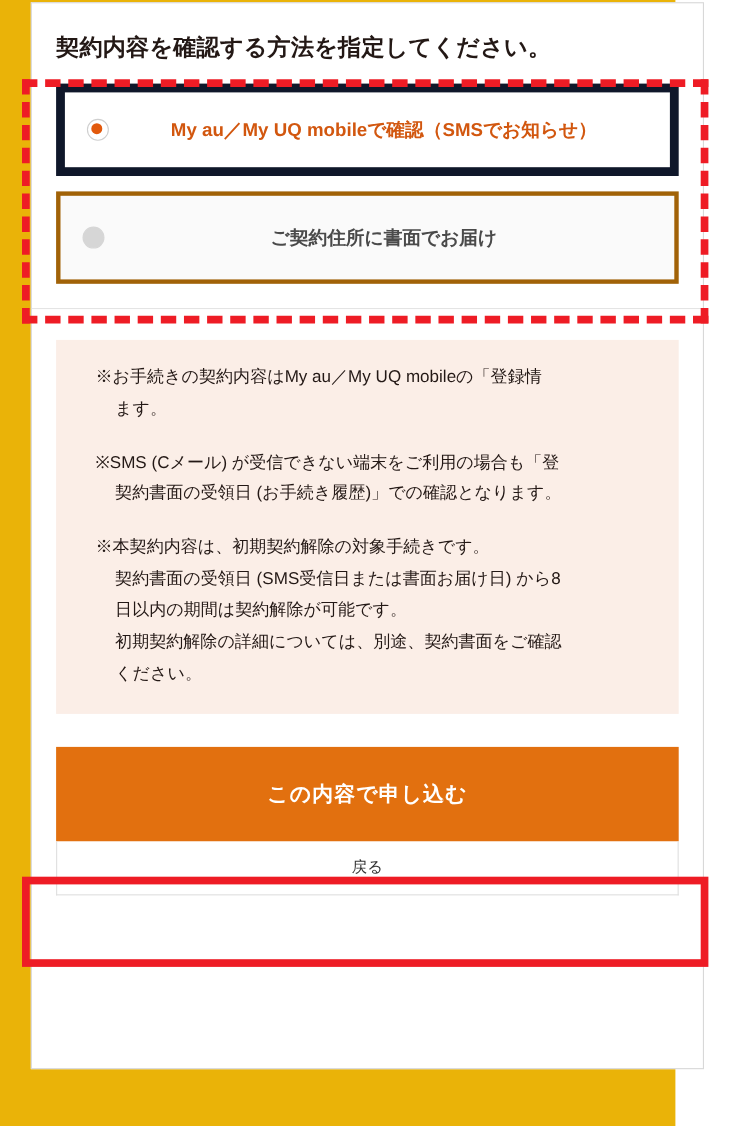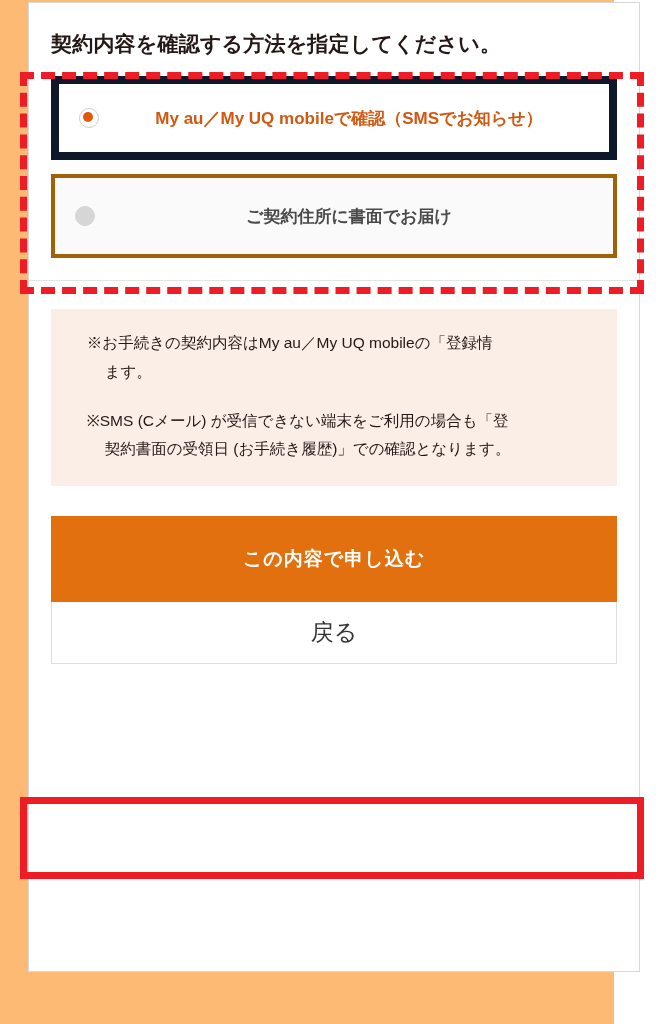--- a/index.html
+++ b/index.html
@@ -10,21 +10,21 @@
   body {
     width: 670px;
     height: 1024px;
     font-family: "Liberation Sans", sans-serif;
     overflow: hidden;
   }
   #page {
     position: relative;
     width: 614px;
     height: 1024px;
-    background: #fdba74;
+    background: #eab308;
   }
   
   .page-frame {
     position: absolute;
     left: 28px;
     top: 2px;
     width: 612px;
     height: 970px;
     border: 1px solid #d8d8d8;
     box-sizing: border-box;
@@ -164,21 +164,21 @@
   }
   .btn-secondary {
     display: block;
     width: 100%;
     box-sizing: border-box;
     background: #ffffff;
     color: #333333;
     border: 1px solid #dedede;
     border-top: none;
     font-family: Liberation Sans, sans-serif;
-    font-size: 23px;
+    font-size: 14px;
     padding: 15px 0;
     cursor: pointer;
   }
   
   .annot-solid {
     position: absolute;
     left: 20px;
     top: 797px;
     width: 624px;
     height: 82px;
@@ -219,20 +219,27 @@
       <p class="note">
         <span class="ln">※お手続きの契約内容はMy au／My UQ mobileの「登録情</span>
         <span class="ln ind">ます。</span>
       </p>
 
       <p class="note">
         <span class="ln">※SMS (Cメール) が受信できない端末をご利用の場合も「登</span>
         <span class="ln ind">契約書面の受領日 (お手続き履歴)」での確認となります。</span>
       </p>
 
+      <p class="note">
+        <span class="ln">※本契約内容は、初期契約解除の対象手続きです。</span>
+        <span class="ln ind">契約書面の受領日 (SMS受信日または書面お届け日) から8</span>
+        <span class="ln ind">日以内の期間は契約解除が可能です。</span>
+        <span class="ln ind">初期契約解除の詳細については、別途、契約書面をご確認</span>
+        <span class="ln ind">ください。</span>
+      </p>
 
     </div>
 
     <div class="btn-area">
       <button class="btn-primary">この内容で申し込む</button>
       <button class="btn-secondary">戻る</button>
     </div>
 
   </div>
 

